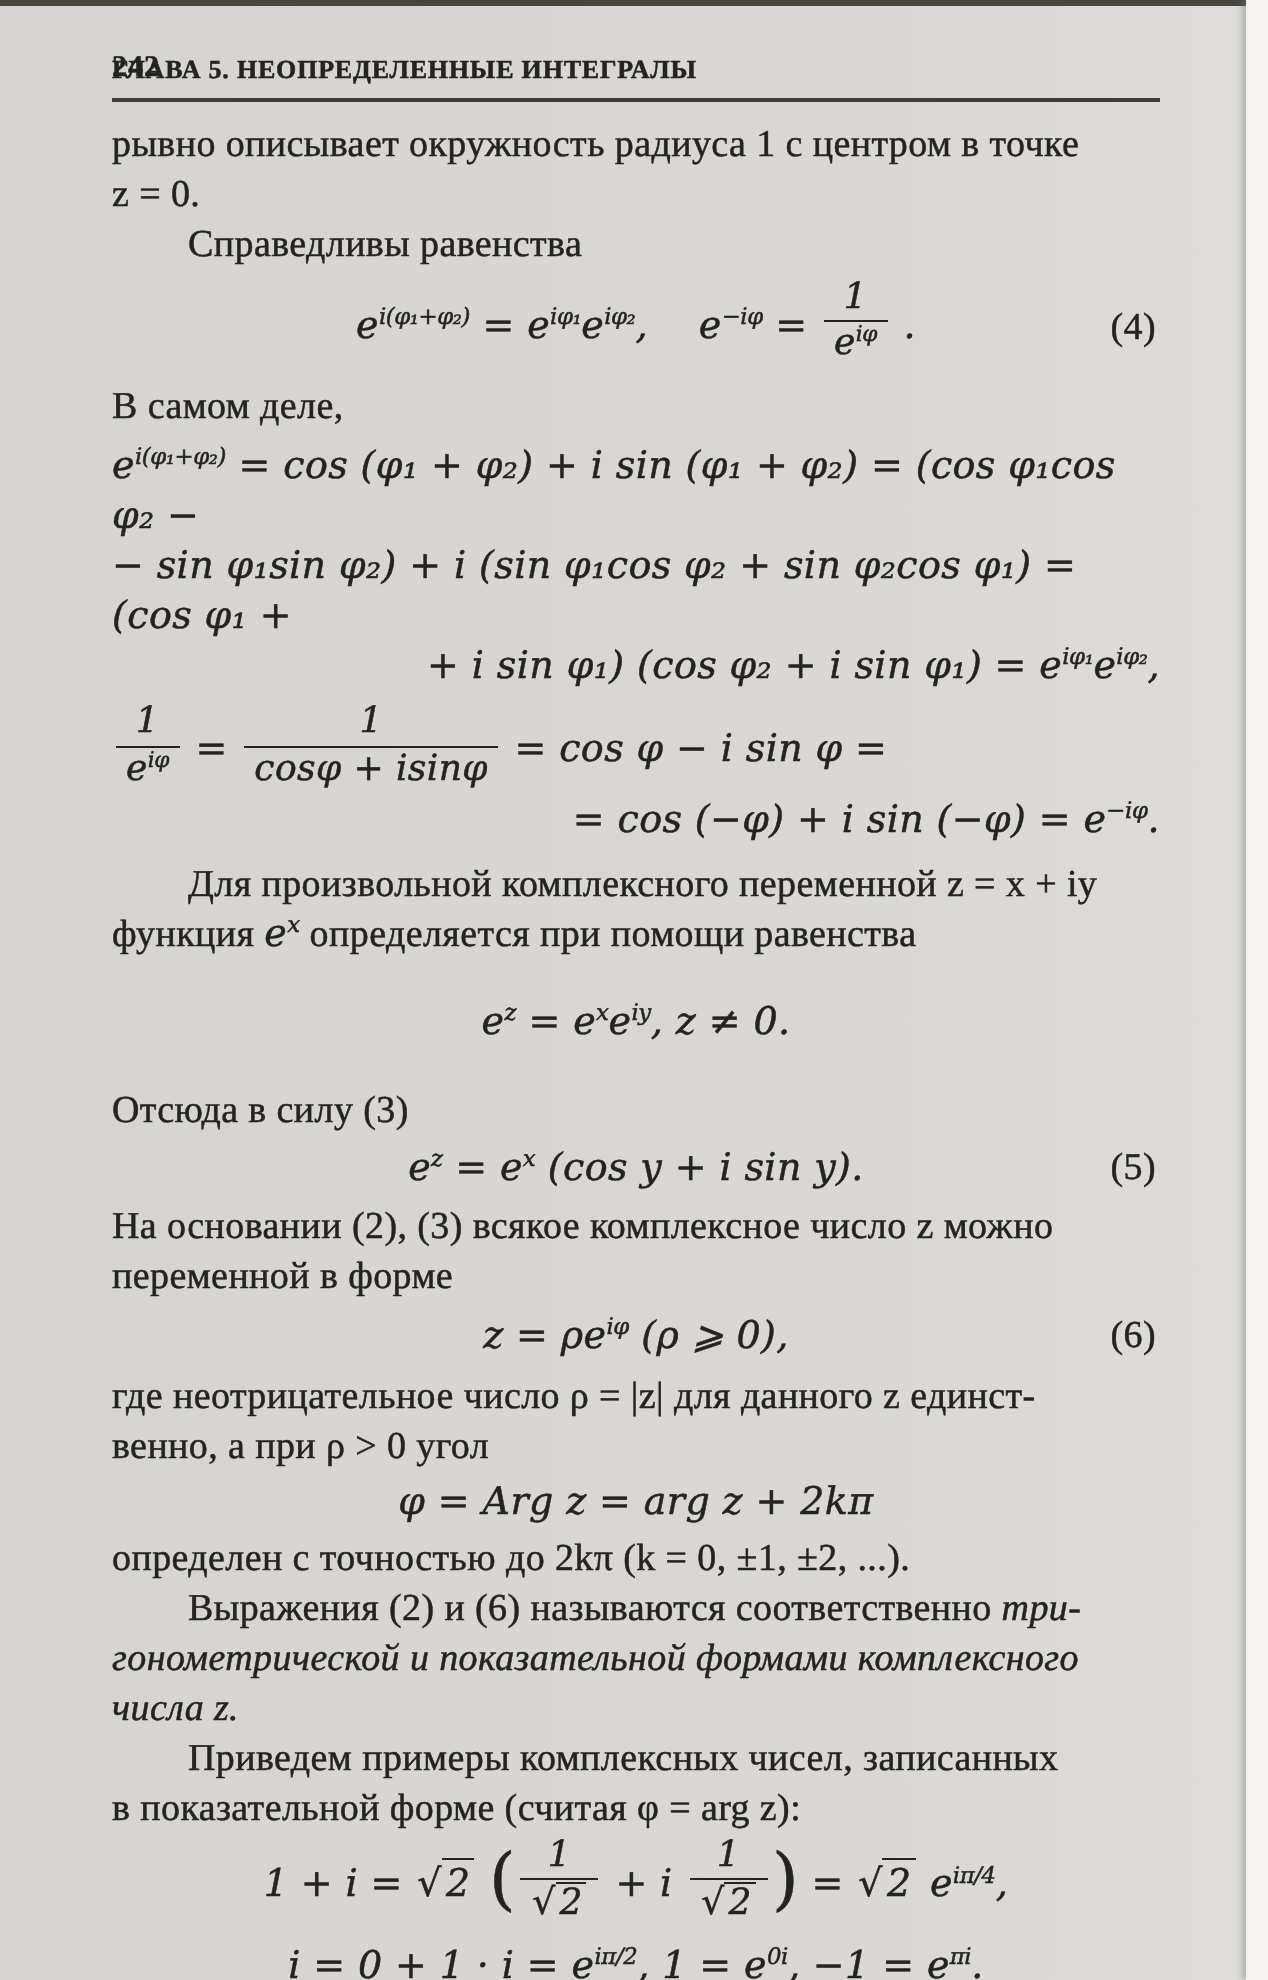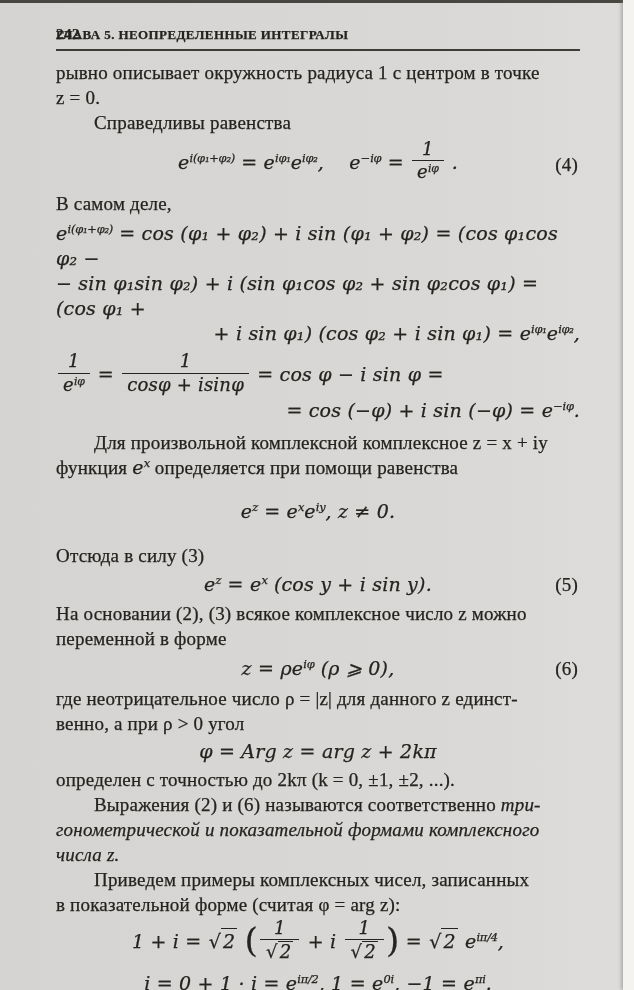--- a/index.html
+++ b/index.html
@@ -77,21 +77,21 @@
 
     <div class="line">В самом деле,</div>
 
     <div class="eq left m-d1">e<sup>i(φ₁+φ₂)</sup> = cos (φ₁ + φ₂) + i sin (φ₁ + φ₂) = (cos φ₁cos φ₂ −</div>
     <div class="eq left">− sin φ₁sin φ₂) + i (sin φ₁cos φ₂ + sin φ₂cos φ₁) = (cos φ₁ +</div>
     <div class="eq right">+ i sin φ₁) (cos φ₂ + i sin φ₁) = e<sup>iφ₁</sup>e<sup>iφ₂</sup>,</div>
 
     <div class="eq left m-d2"><span class="frac"><span class="num">1</span><span class="den">e<sup>iφ</sup></span></span> = <span class="frac"><span class="num">1</span><span class="den">cosφ + isinφ</span></span> = cos φ − i sin φ =</div>
     <div class="eq right">= cos (−φ) + i sin (−φ) = e<sup>−iφ</sup>.</div>
 
-    <div class="line indent m-p4">Для произвольной комплексной комплексное z = x + iy</div>
+    <div class="line indent m-p4">Для произвольной комплексного переменной z = x + iy</div>
     <div class="line"><span>функция </span><span class="mvar"><span>e</span><sup>x</sup></span><span> определяется при помощи равенства</span></div>
 
     <div class="eq m-ez">e<sup>z</sup> = e<sup>x</sup>e<sup>iy</sup>, z ≠ 0.</div>
 
     <div class="line">Отсюда в силу (3)</div>
 
     <div class="eq m-e5">
       <span>e<sup>z</sup> = e<sup>x</sup> (cos y + i sin y).</span>
       <span class="label">(5)</span>
     </div>

